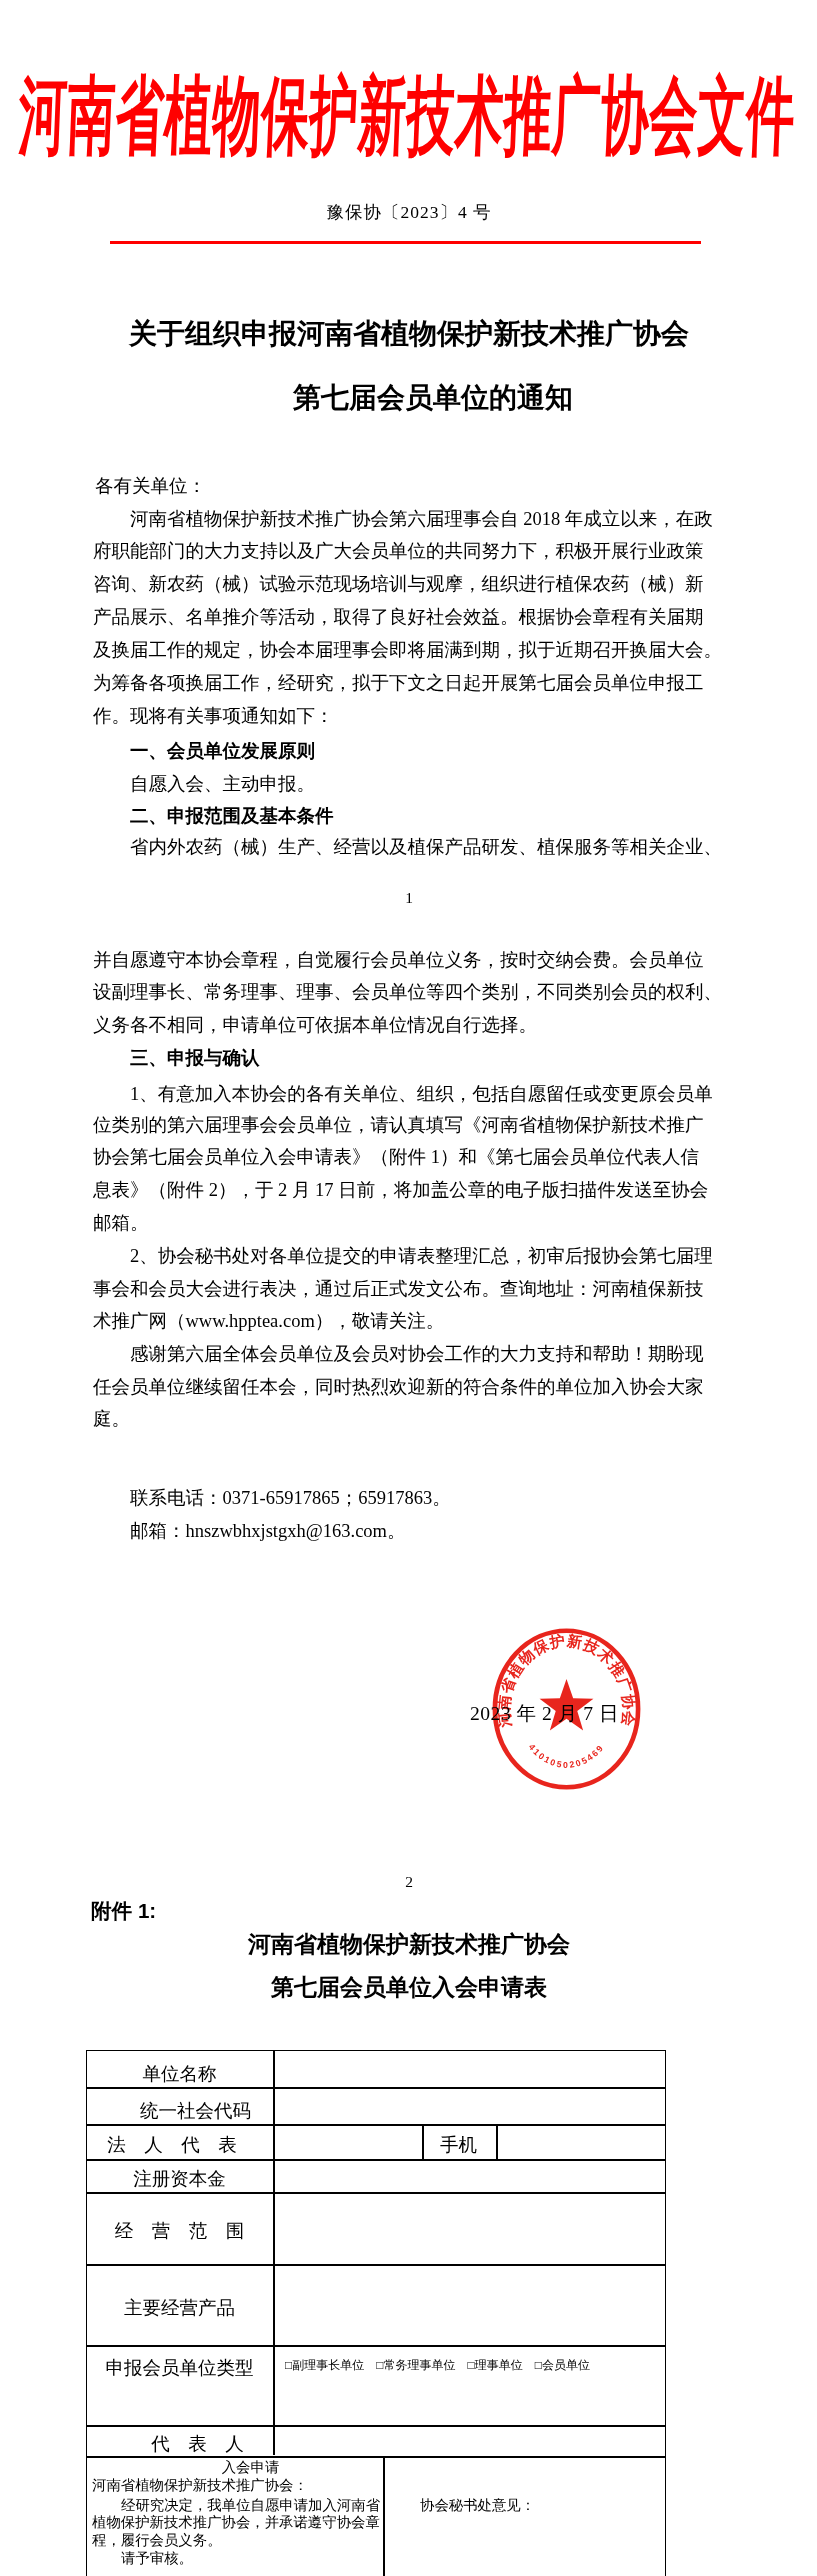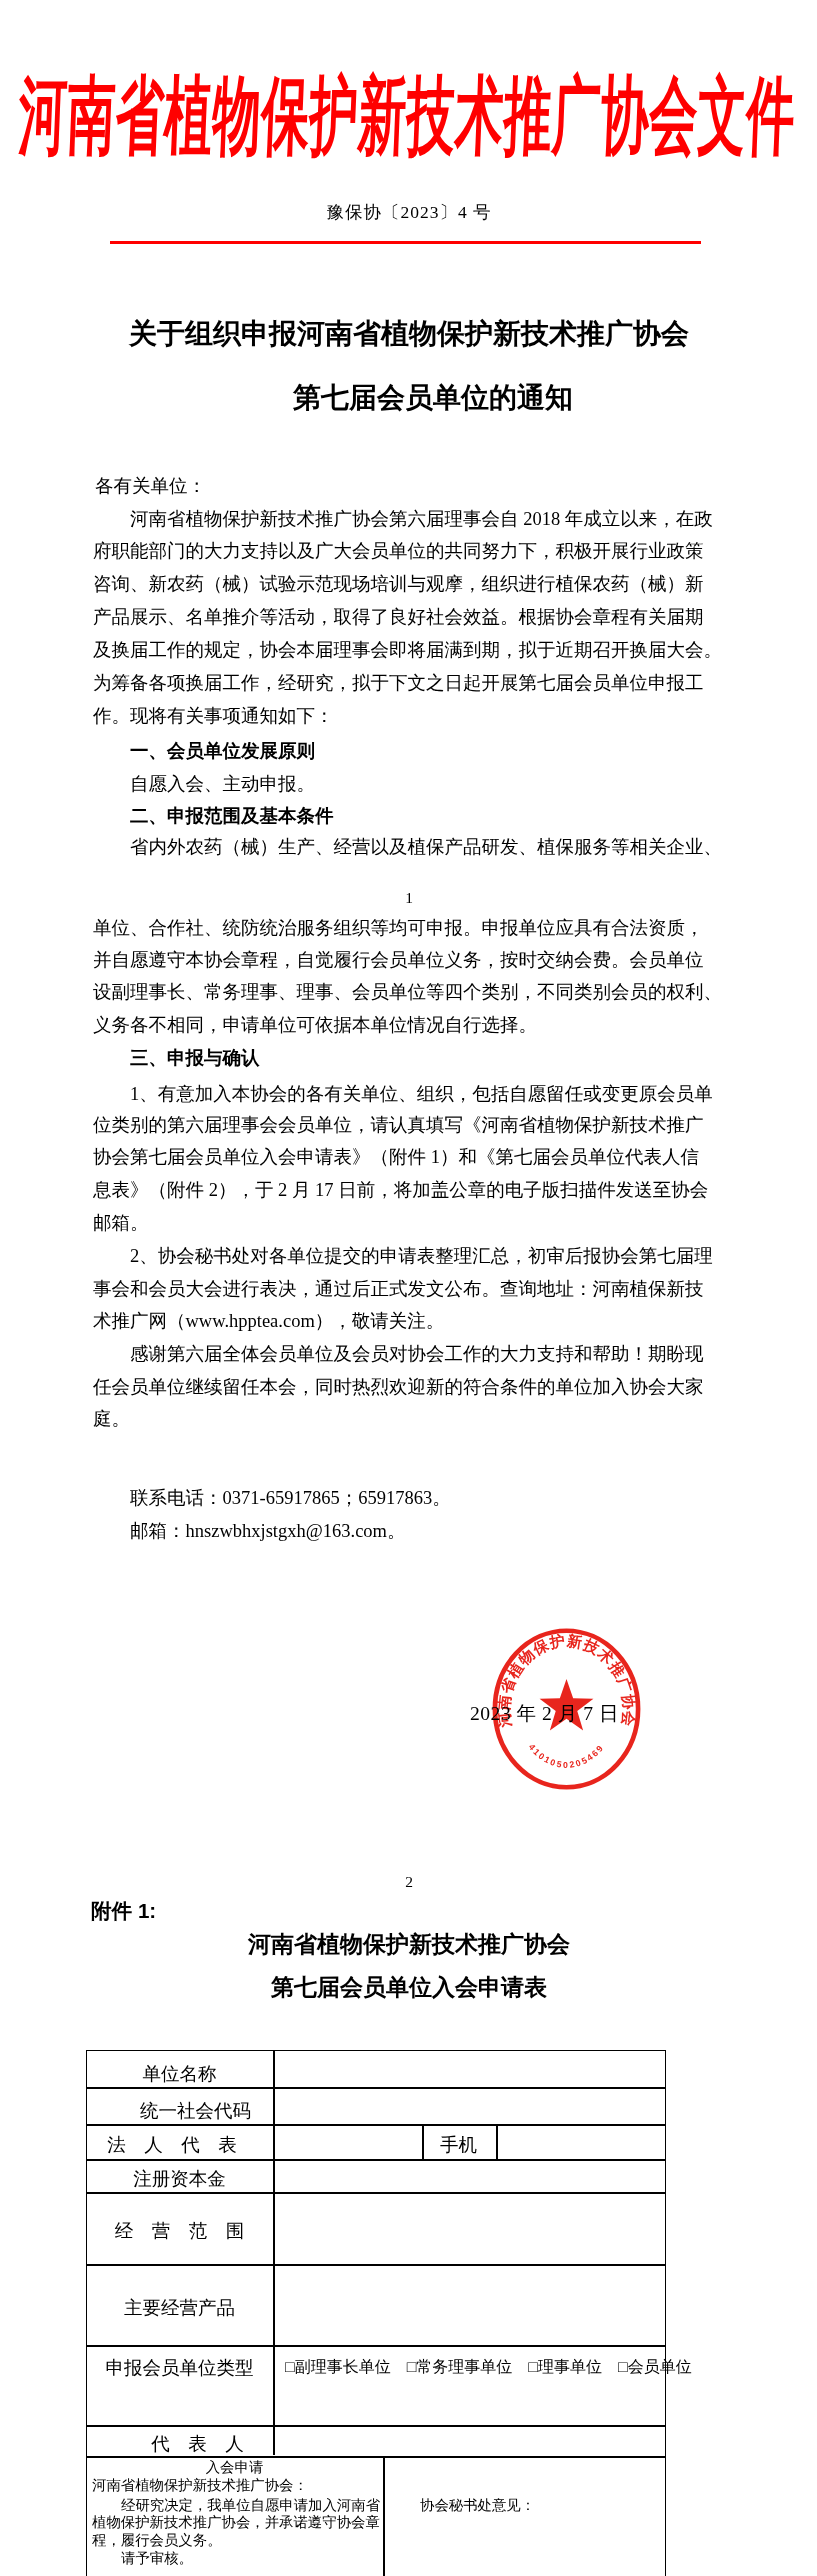--- a/index.html
+++ b/index.html
@@ -47,21 +47,20 @@
   <div class="bl" style="top:638px;left:93px;">及换届工作的规定，协会本届理事会即将届满到期，拟于近期召开换届大会。</div>
   <div class="bl" style="top:671px;left:93px;">为筹备各项换届工作，经研究，拟于下文之日起开展第七届会员单位申报工</div>
   <div class="bl" style="top:704px;left:93px;">作。现将有关事项通知如下：</div>
   <div class="bl bold sans" style="top:739px;left:130px;">一、会员单位发展原则</div>
   <div class="bl" style="top:772px;left:130px;">自愿入会、主动申报。</div>
   <div class="bl bold sans" style="top:804px;left:130px;">二、申报范围及基本条件</div>
   <div class="bl" style="top:835px;left:130px;">省内外农药（械）生产、经营以及植保产品研发、植保服务等相关企业、</div>
 
   <div class="pg" style="top:889px;">1</div>
 
-  <div class="bl" style="top:916px;left:93px;">单位、合作社、统防统治服务组织等均可申报。申报单位应具有合法资质，</div>
   <div class="bl" style="top:948px;left:93px;">并自愿遵守本协会章程，自觉履行会员单位义务，按时交纳会费。会员单位</div>
   <div class="bl" style="top:980px;left:93px;">设副理事长、常务理事、理事、会员单位等四个类别，不同类别会员的权利、</div>
   <div class="bl" style="top:1013px;left:93px;">义务各不相同，申请单位可依据本单位情况自行选择。</div>
   <div class="bl bold sans" style="top:1046px;left:130px;">三、申报与确认</div>
   <div class="bl" style="top:1082px;left:130px;">1、有意加入本协会的各有关单位、组织，包括自愿留任或变更原会员单</div>
   <div class="bl" style="top:1113px;left:93px;">位类别的第六届理事会会员单位，请认真填写《河南省植物保护新技术推广</div>
   <div class="bl" style="top:1145px;left:93px;">协会第七届会员单位入会申请表》（附件 1）和《第七届会员单位代表人信</div>
   <div class="bl" style="top:1178px;left:93px;">息表》（附件 2），于 2 月 17 日前，将加盖公章的电子版扫描件发送至协会</div>
   <div class="bl" style="top:1211px;left:93px;">邮箱。</div>
   <div class="bl" style="top:1244px;left:130px;">2、协会秘书处对各单位提交的申请表整理汇总，初审后报协会第七届理</div>
@@ -111,24 +110,24 @@
   <div class="vl" style="left:383px;top:2456px;height:227px;"></div>
 
   <div class="tl" style="left:86px;width:187px;top:2061px;">单位名称</div>
   <div class="tl" style="left:102px;width:187px;top:2098px;">统一社会代码</div>
   <div class="tl" style="left:86px;width:172px;top:2132px;">法　人　代　表</div>
   <div class="tl" style="left:422px;width:73px;top:2132px;">手机</div>
   <div class="tl" style="left:86px;width:187px;top:2166px;">注册资本金</div>
   <div class="tl" style="left:86px;width:187px;top:2218px;">经　营　范　围</div>
   <div class="tl" style="left:86px;width:187px;top:2295px;">主要经营产品</div>
   <div class="tl" style="left:86px;width:187px;top:2355px;">申报会员单位类型</div>
-  <div class="abs" style="left:285px;top:2357px;font-size:16px;">□副理事长单位　□常务理事单位　□理事单位　□会员单位</div>
+  <div class="abs" style="left:285px;top:2357px;font-size:12px;">□副理事长单位　□常务理事单位　□理事单位　□会员单位</div>
   <div class="tl" style="left:86px;width:223px;top:2431px;">代　表　人</div>
 
-  <div class="cell" style="left:86px;width:297px;top:2458px;text-align:center;">入会申请</div>
+  <div class="cell" style="left:86px;width:297px;top:2458px;text-align:center;padding-left:16px;">入会申请</div>
   <div class="cell" style="left:92px;top:2476px;">河南省植物保护新技术推广协会：</div>
   <div class="cell" style="left:121px;top:2496px;">经研究决定，我单位自愿申请加入河南省</div>
   <div class="cell" style="left:92px;top:2513px;">植物保护新技术推广协会，并承诺遵守协会章</div>
   <div class="cell" style="left:92px;top:2531px;">程，履行会员义务。</div>
   <div class="cell" style="left:121px;top:2549px;">请予审核。</div>
 
   <div class="cell" style="left:420px;top:2496px;">协会秘书处意见：</div>
 
 </div>
 

